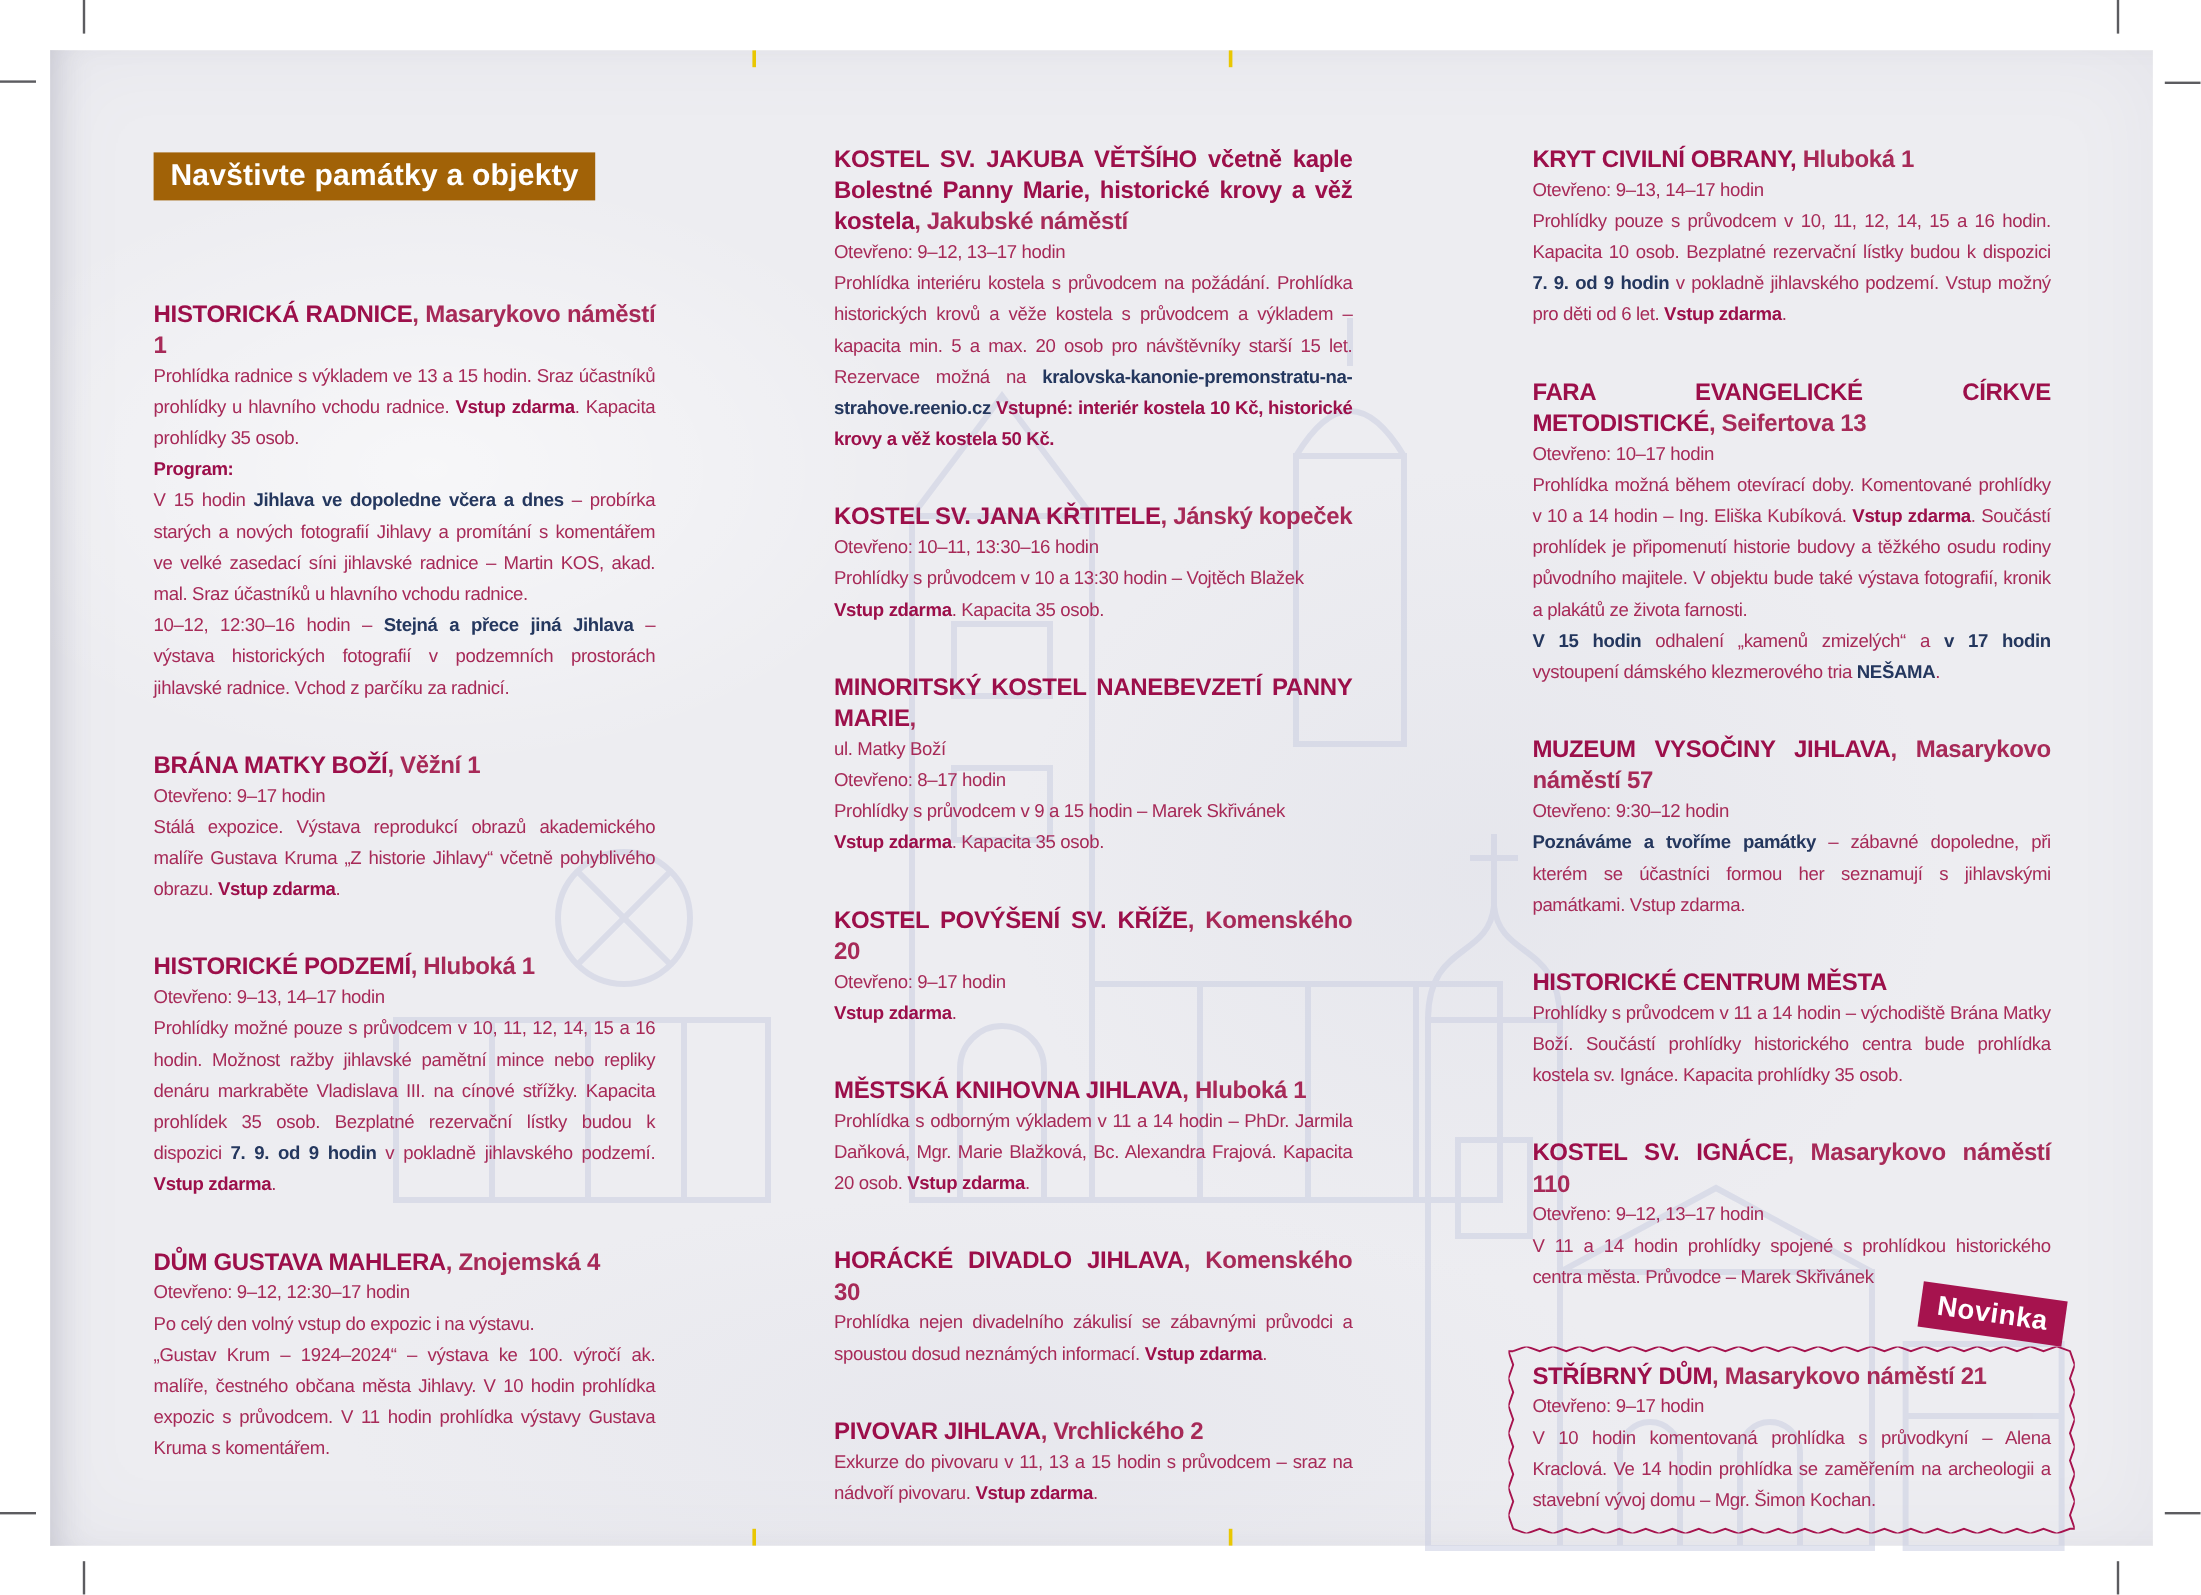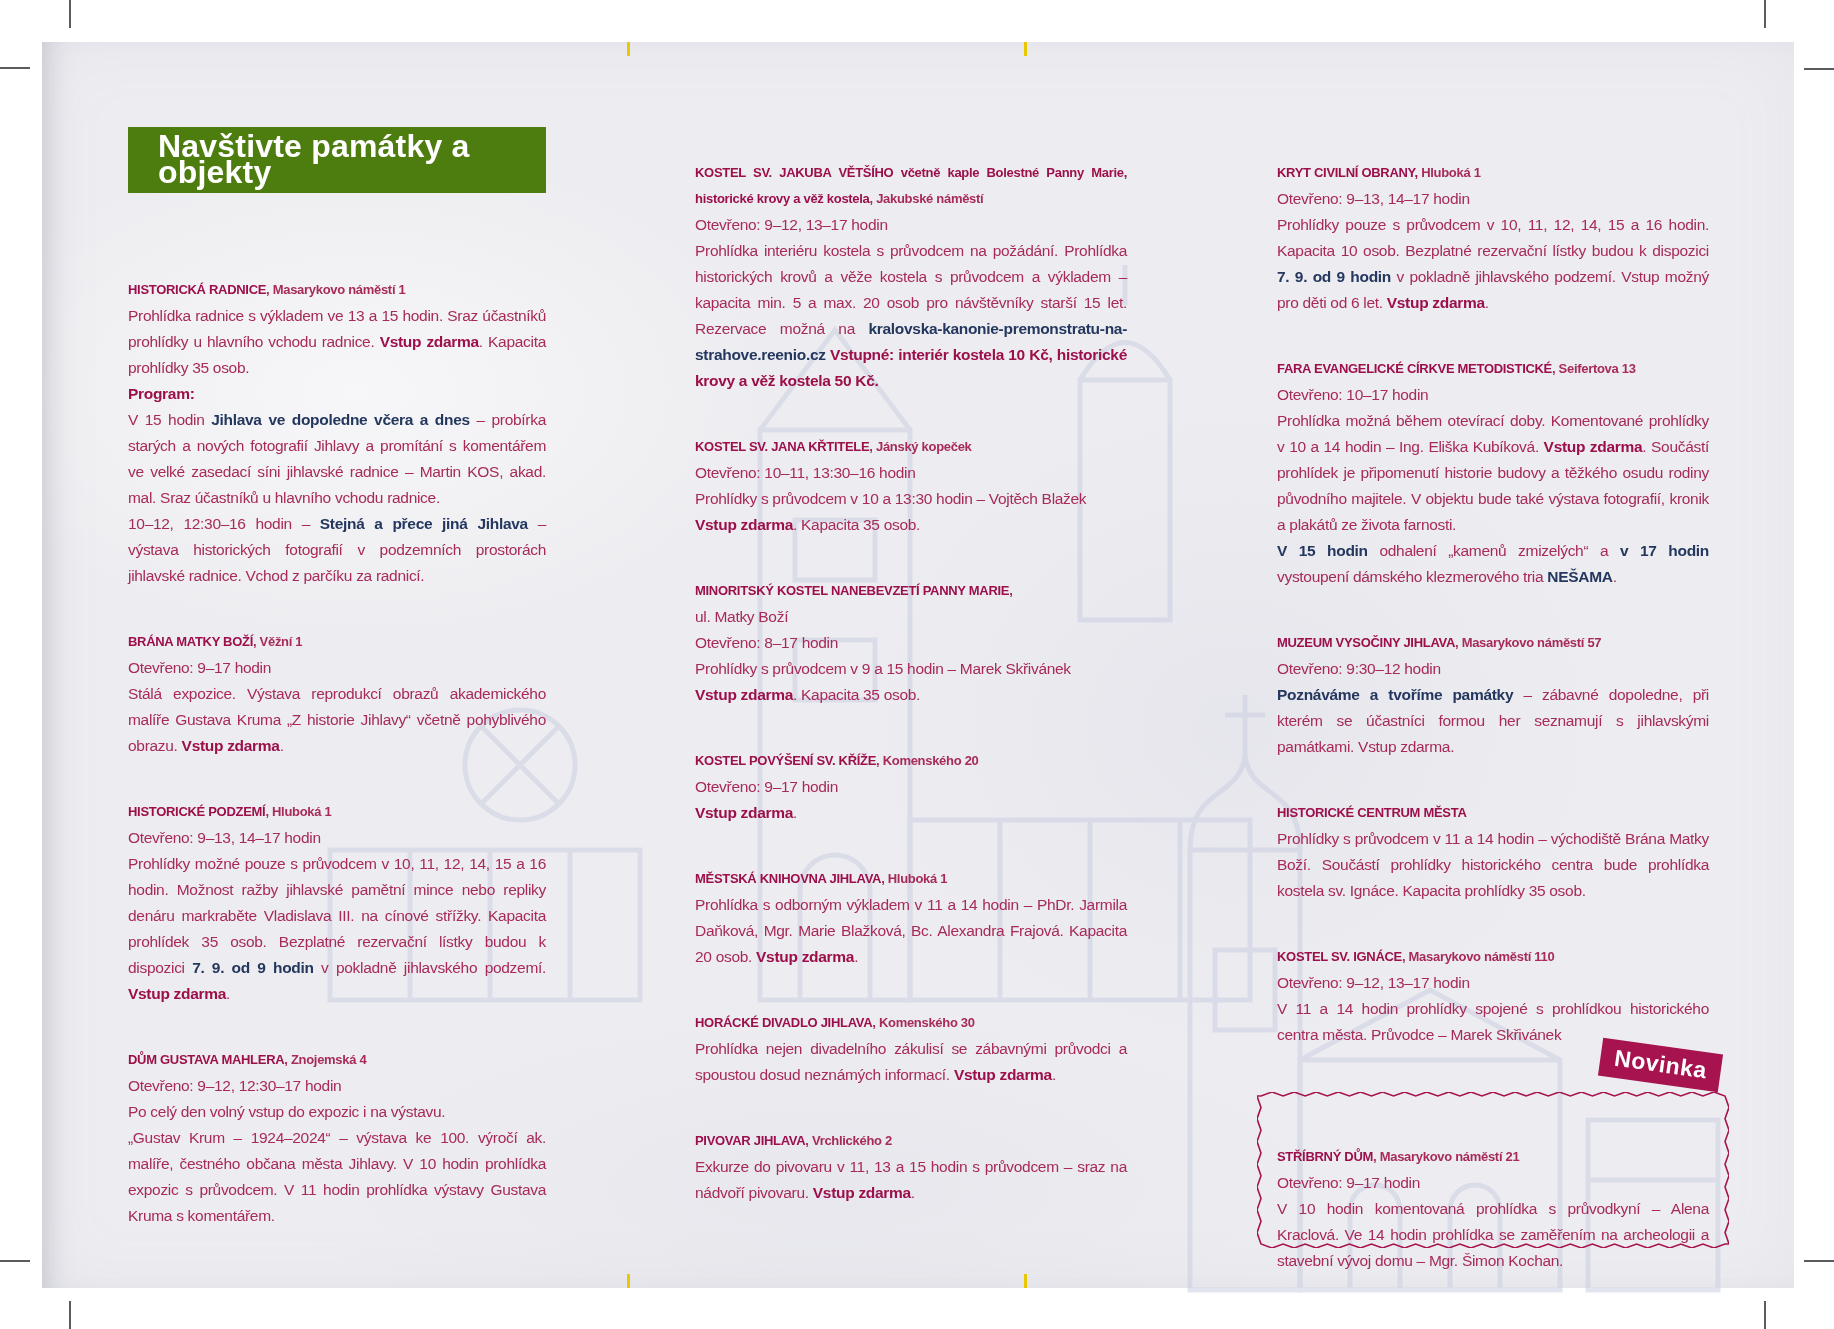--- a/index.html
+++ b/index.html
@@ -27,28 +27,28 @@
   .crop.h{width:30px;height:2px;}
   .reg{position:absolute;width:3px;height:14px;background:#e9c702;}
 
   
   .col{position:absolute;color:#a72a58;font-size:15.5px;line-height:26px;letter-spacing:-0.3px;}
   .col-1{left:128px;top:127px;width:418px;}
   .col-2{left:695px;top:120px;width:432px;}
   .col-3{left:1277px;top:120px;width:432px;}
 
   .title-banner{
-    display:inline-block;background:#4d7c0f;color:#ffffff;
-    font-size:32px;font-weight:700;letter-spacing:.2px;
-    padding:6px 30px 8px;margin:0 0 44px 0;
+    display:inline-block;background:#a16207;color:#ffffff;
+    font-size:25px;font-weight:700;letter-spacing:.2px;
+    padding:6px 14px 8px;margin:0 0 44px 0;
   }
 
   .section{margin-top:38px;}
   .section:first-of-type{margin-top:0;}
-  .sec-heading{text-align:justify;font-size:13px;margin-top:40px;}
+  .sec-heading{text-align:justify;font-size:20px;}
   .para{margin:0;}
   .para.justify{text-align:justify;}
   .para.left{text-align:left;}
 
   .run-hb{color:#9c0f4a;font-weight:700;}
   .run-hr{color:#a72a58;font-weight:700;}
   .run-n{color:#a72a58;font-weight:400;margin-top:18px;}
   .run-b{color:#9c0f4a;font-weight:700;}
   .run-nb{color:#24375e;font-weight:700;}
 

